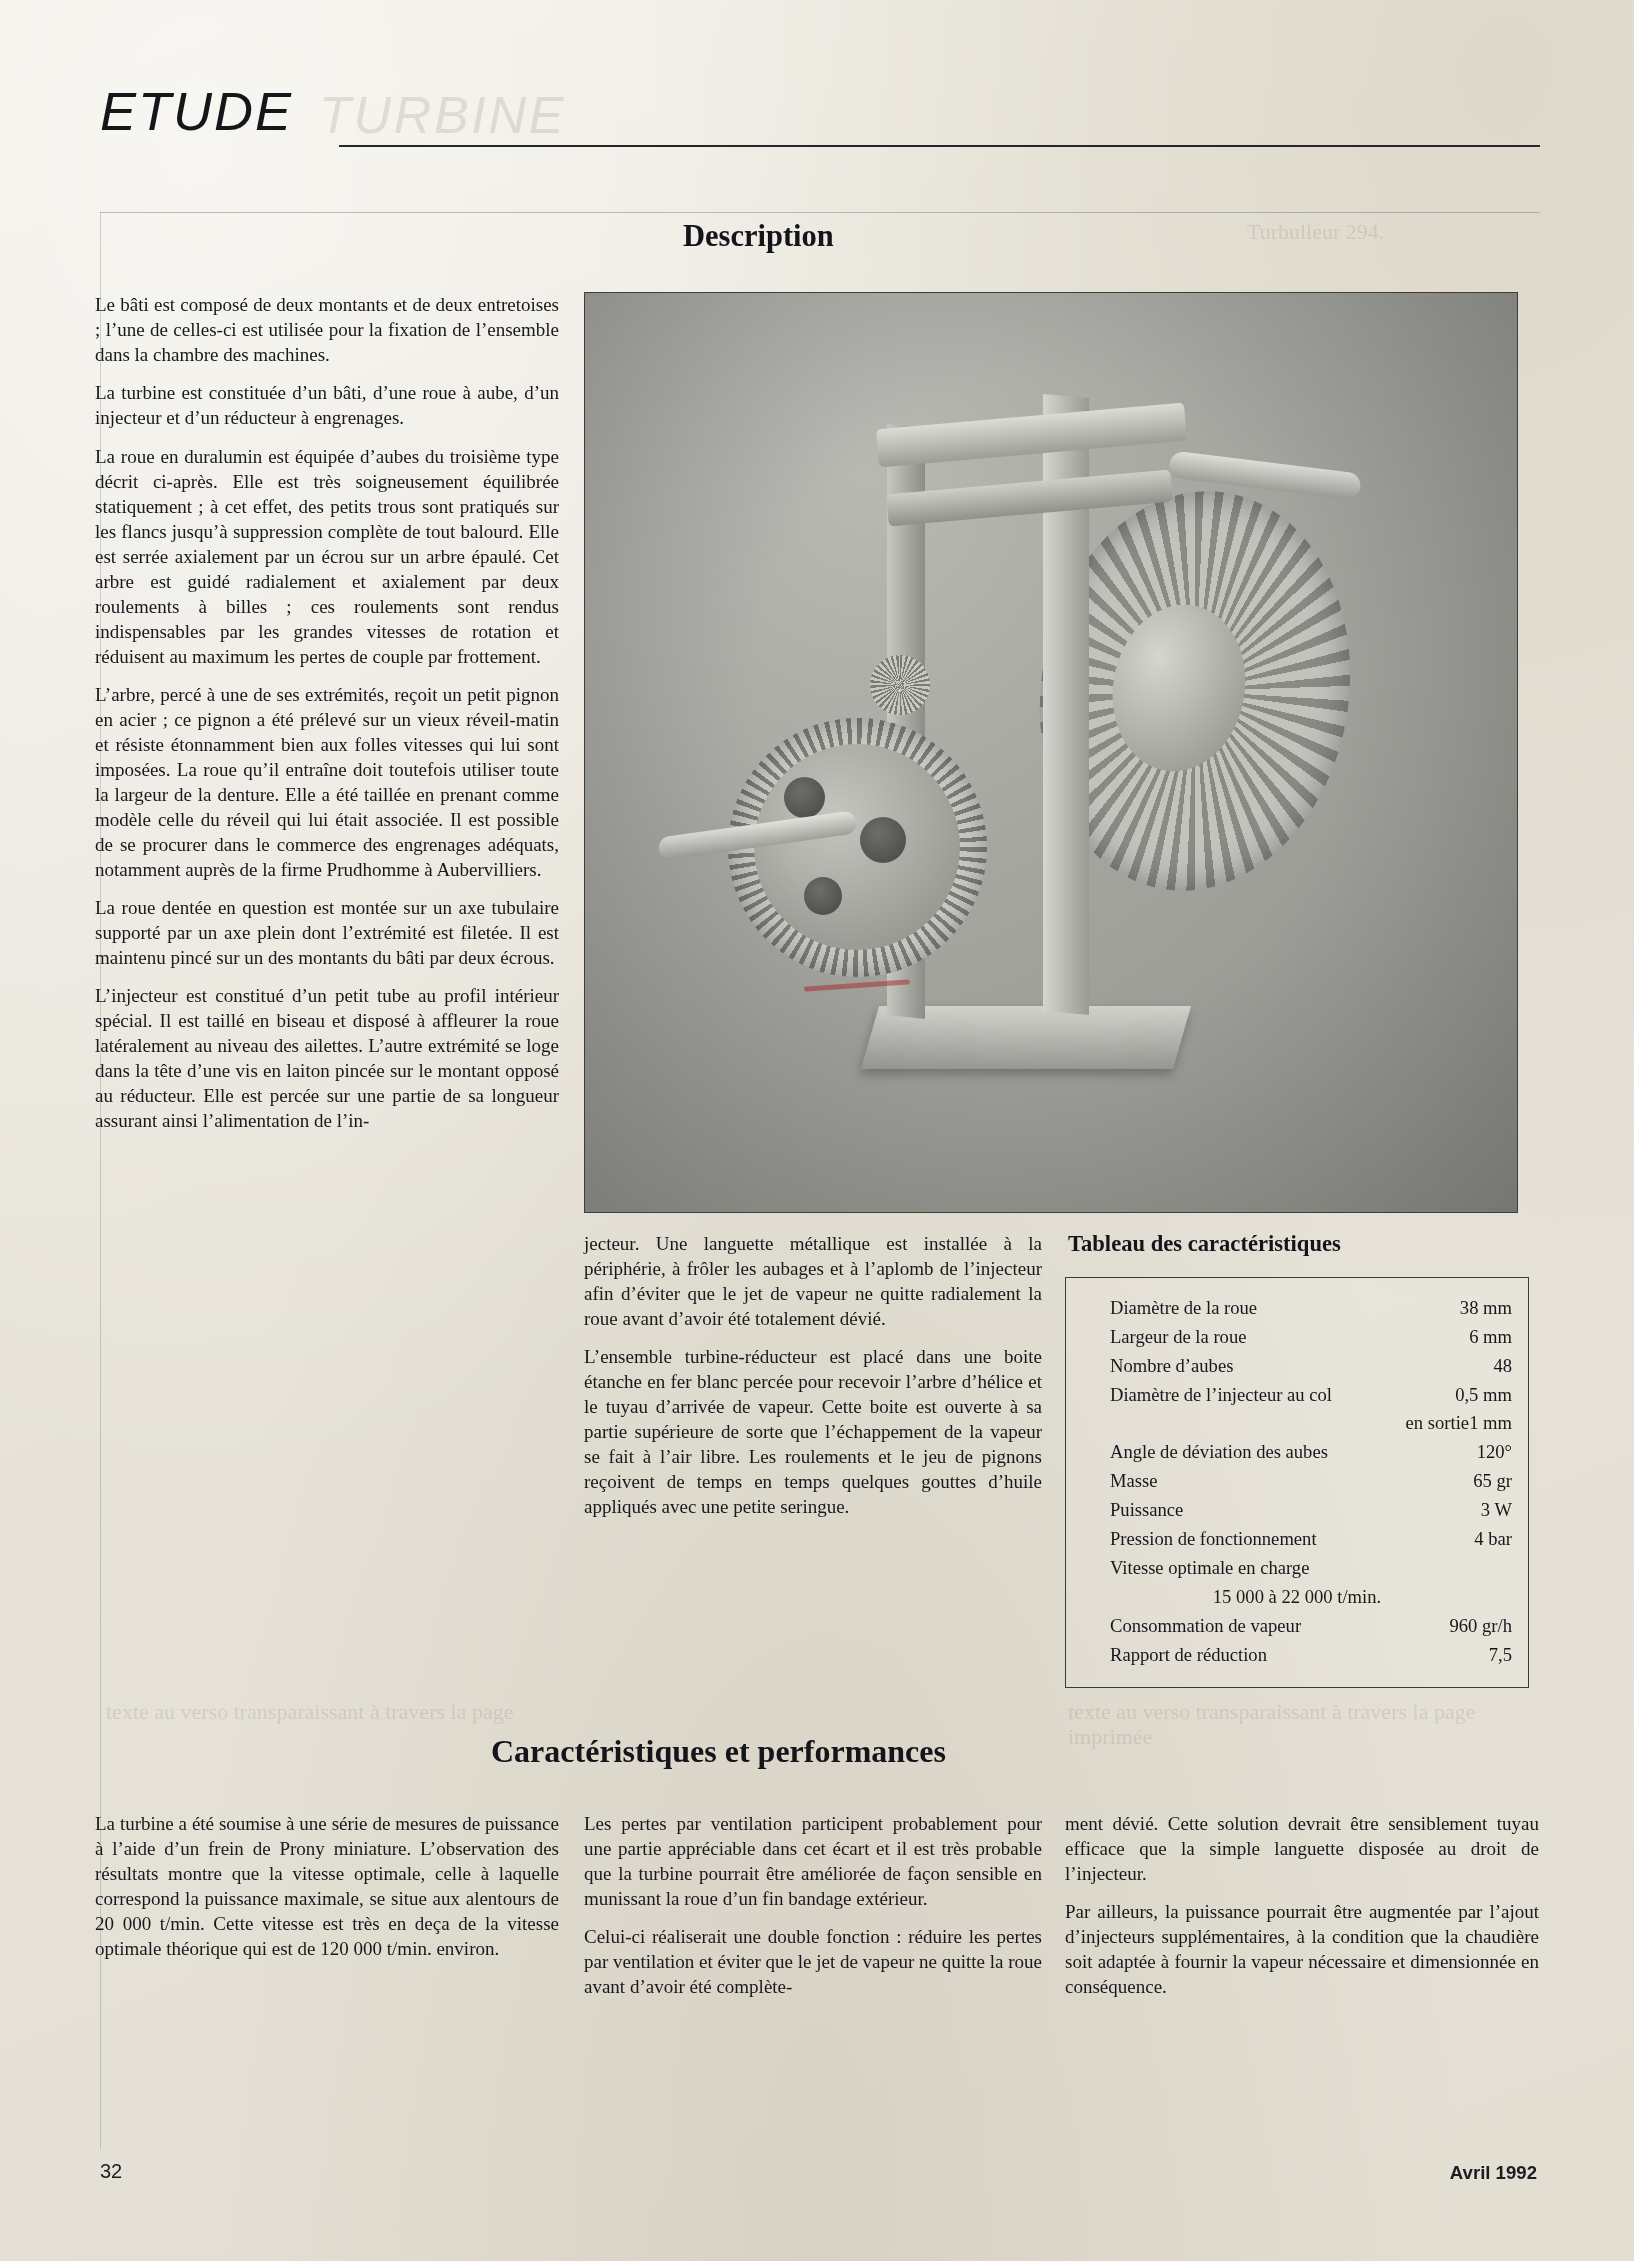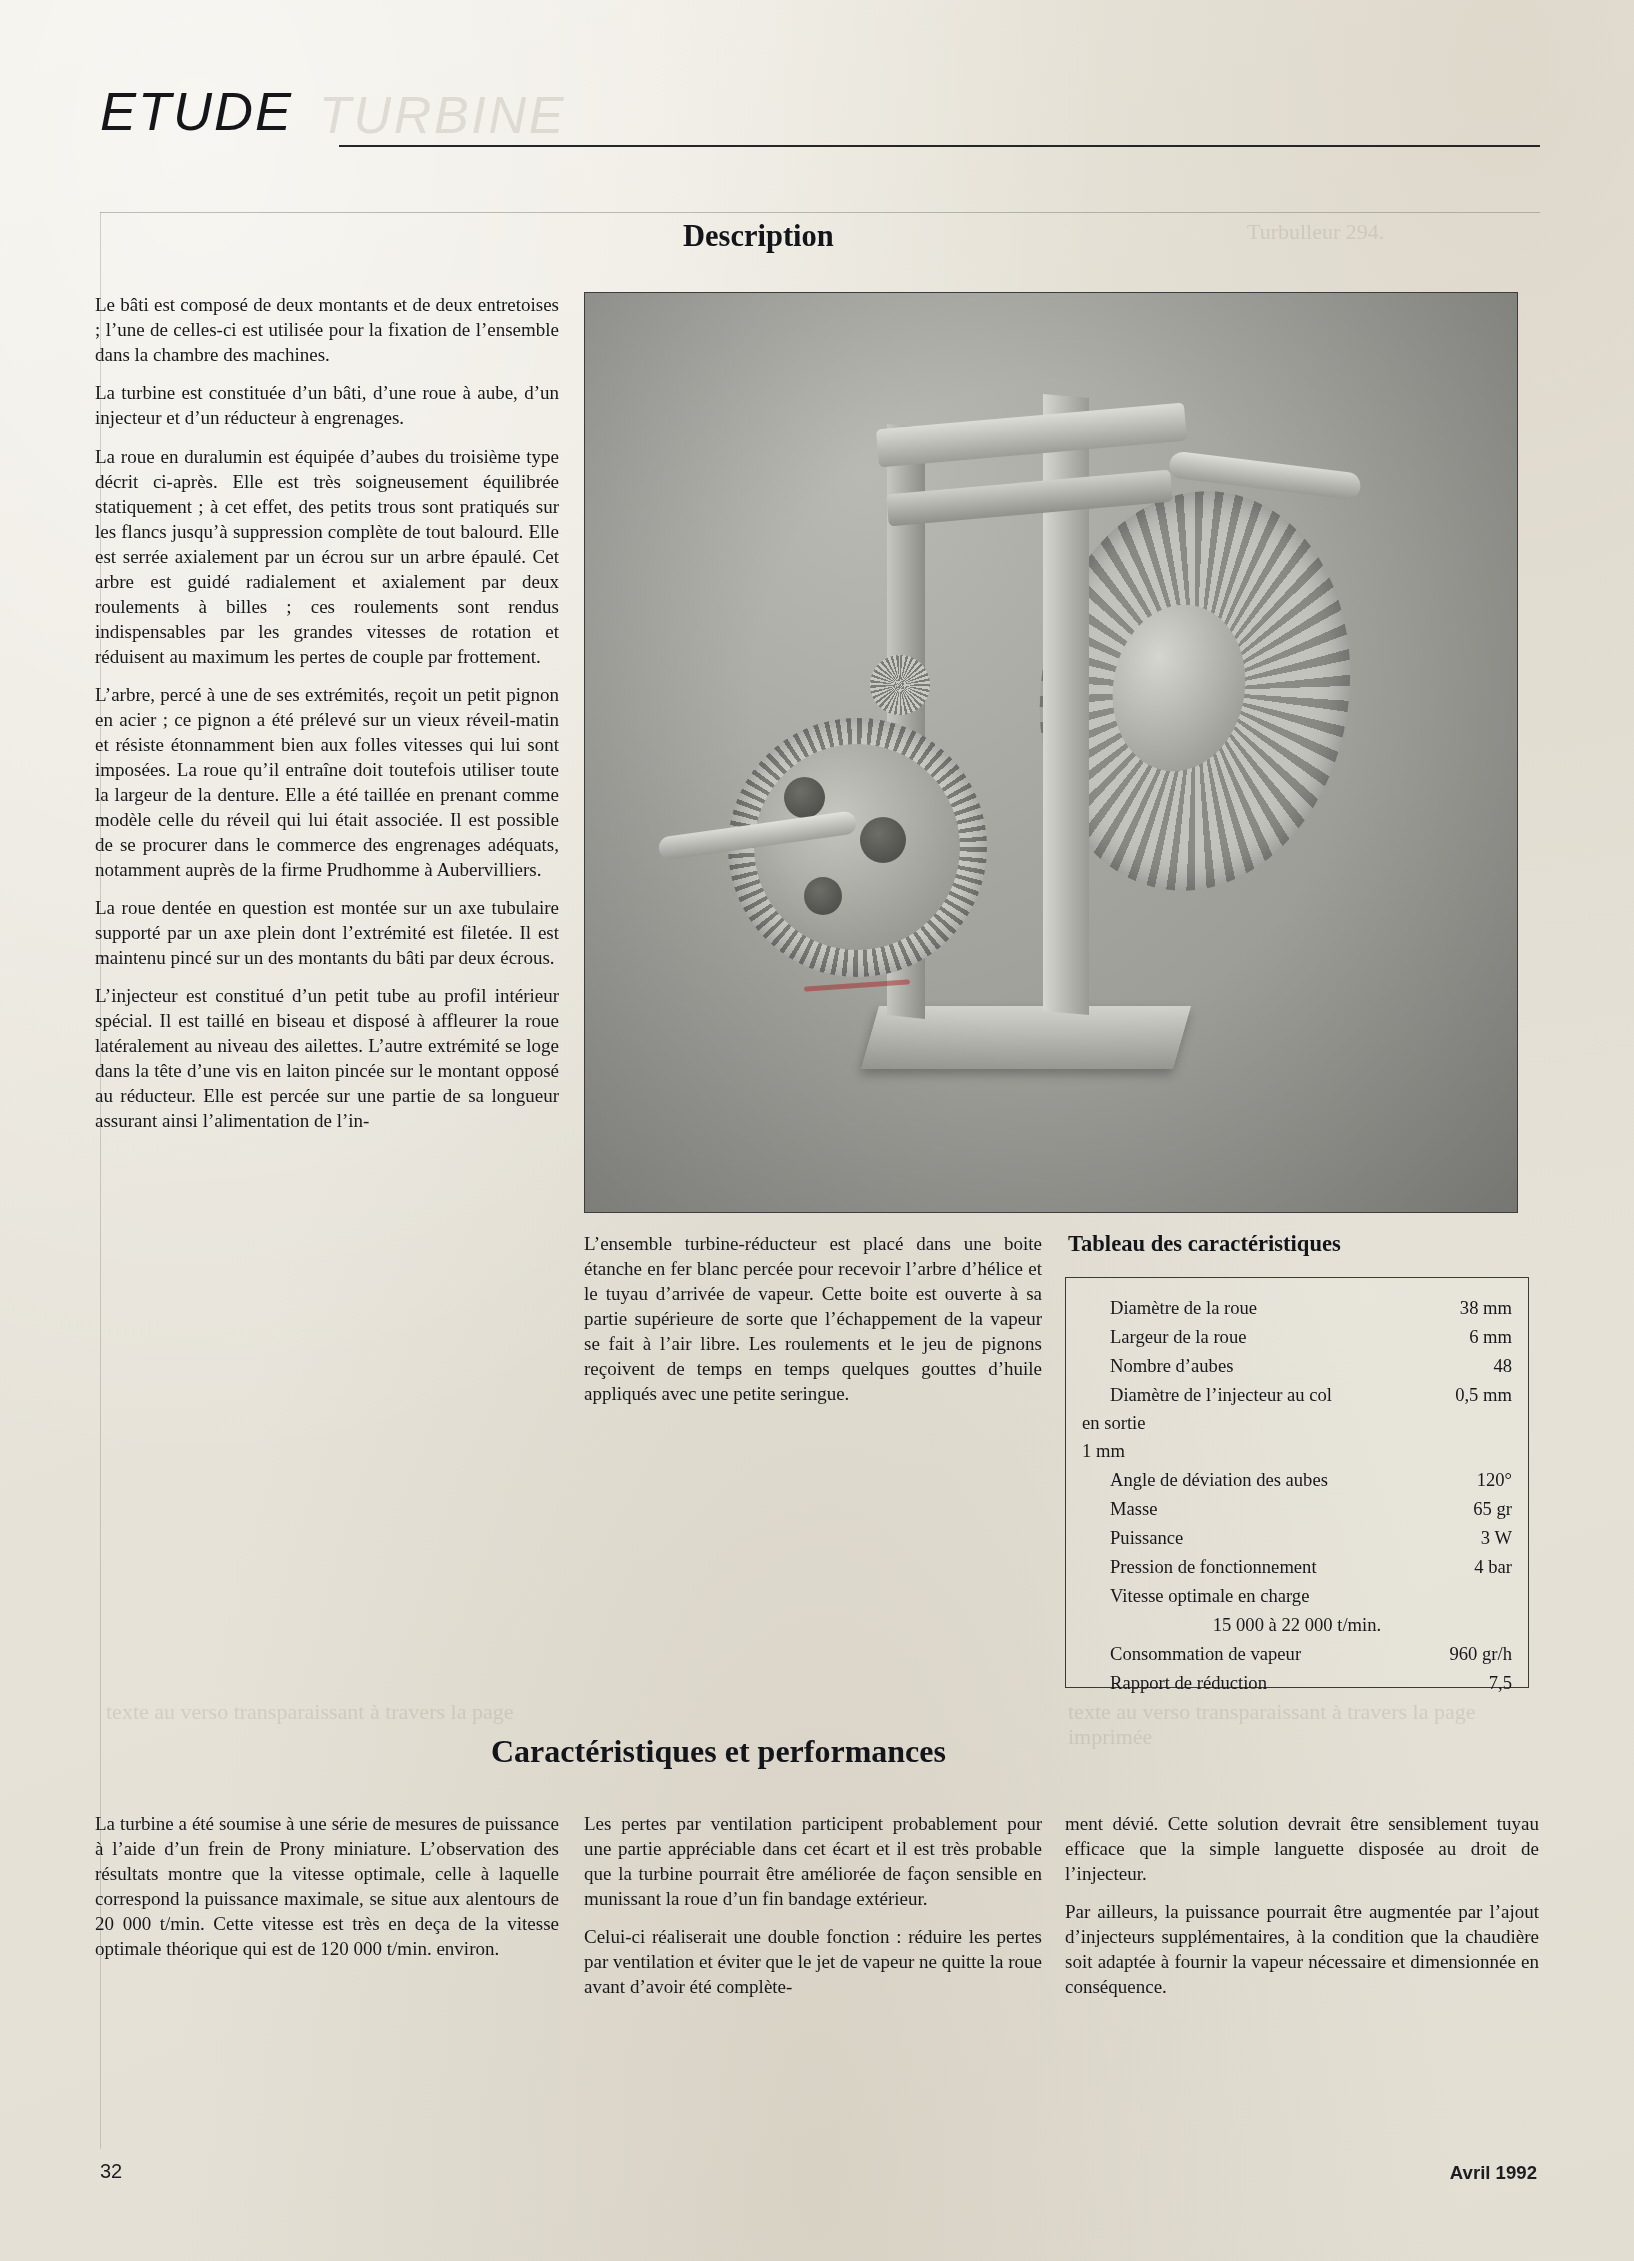--- a/index.html
+++ b/index.html
@@ -347,21 +347,20 @@
   .trow .tval {
     white-space: nowrap;
     text-align: right;
     min-width: 93px;
   }
   .trow-indent {
     display: flex;
     justify-content: flex-end;
     font-size: 18.6px;
     line-height: 28px;
-    flex-direction: column;
   }
   .trow-indent .tsub {
     margin-right: 0;
   }
   .trow-center {
     text-align: center;
     font-size: 18.6px;
     line-height: 29px;
   }
 
@@ -444,20 +443,21 @@
   <div class="col" id="col-left-top">
     <p>Le bâti est composé de deux montants et de deux entretoises ; l’une de celles-ci est utilisée pour la fixation de l’ensemble dans la chambre des machines.</p>
     <p>La turbine est constituée d’un bâti, d’une roue à aube, d’un injecteur et d’un réducteur à engrenages.</p>
     <p>La roue en duralumin est équipée d’aubes du troisième type décrit ci-après. Elle est très soigneusement équilibrée statiquement ; à cet effet, des petits trous sont pratiqués sur les flancs jusqu’à suppression complète de tout balourd. Elle est serrée axialement par un écrou sur un arbre épaulé. Cet arbre est guidé radialement et axialement par deux roulements à billes ; ces roulements sont rendus indispensables par les grandes vitesses de rotation et réduisent au maximum les pertes de couple par frottement.</p>
     <p>L’arbre, percé à une de ses extrémités, reçoit un petit pignon en acier ; ce pignon a été prélevé sur un vieux réveil-matin et résiste étonnamment bien aux folles vitesses qui lui sont imposées. La roue qu’il entraîne doit toutefois utiliser toute la largeur de la denture. Elle a été taillée en prenant comme modèle celle du réveil qui lui était associée. Il est possible de se procurer dans le commerce des engrenages adéquats, notamment auprès de la firme Prudhomme à Aubervilliers.</p>
     <p>La roue dentée en question est montée sur un axe tubulaire supporté par un axe plein dont l’extrémité est filetée. Il est maintenu pincé sur un des montants du bâti par deux écrous.</p>
     <p>L’injecteur est constitué d’un petit tube au profil intérieur spécial. Il est taillé en biseau et disposé à affleurer la roue latéralement au niveau des ailettes. L’autre extrémité se loge dans la tête d’une vis en laiton pincée sur le montant opposé au réducteur. Elle est percée sur une partie de sa longueur assurant ainsi l’alimentation de l’in-</p>
   </div>
 
   <div class="col" id="col-mid-top">
+    <p>jecteur. Une languette métallique est installée à la périphérie, à frôler les aubages et à l’aplomb de l’injecteur afin d’éviter que le jet de vapeur ne quitte radialement la roue avant d’avoir été totalement dévié.</p>
     <p>L’ensemble turbine-réducteur est placé dans une boite étanche en fer blanc percée pour recevoir l’arbre d’hélice et le tuyau d’arrivée de vapeur. Cette boite est ouverte à sa partie supérieure de sorte que l’échappement de la vapeur se fait à l’air libre. Les roulements et le jeu de pignons reçoivent de temps en temps quelques gouttes d’huile appliqués avec une petite seringue.</p>
   </div>
 
   <div class="col" id="col-left-bottom">
     <p>La turbine a été soumise à une série de mesures de puissance à l’aide d’un frein de Prony miniature. L’observation des résultats montre que la vitesse optimale, celle à laquelle correspond la puissance maximale, se situe aux alentours de 20 000 t/min. Cette vitesse est très en deça de la vitesse optimale théorique qui est de 120 000 t/min. environ.</p>
   </div>
 
   <div class="col" id="col-mid-bottom">
     <p>Les pertes par ventilation participent probablement pour une partie appréciable dans cet écart et il est très probable que la turbine pourrait être améliorée de façon sensible en munissant la roue d’un fin bandage extérieur.</p>
     <p>Celui-ci réaliserait une double fonction : réduire les pertes par ventilation et éviter que le jet de vapeur ne quitte la roue avant d’avoir été complète-</p>

